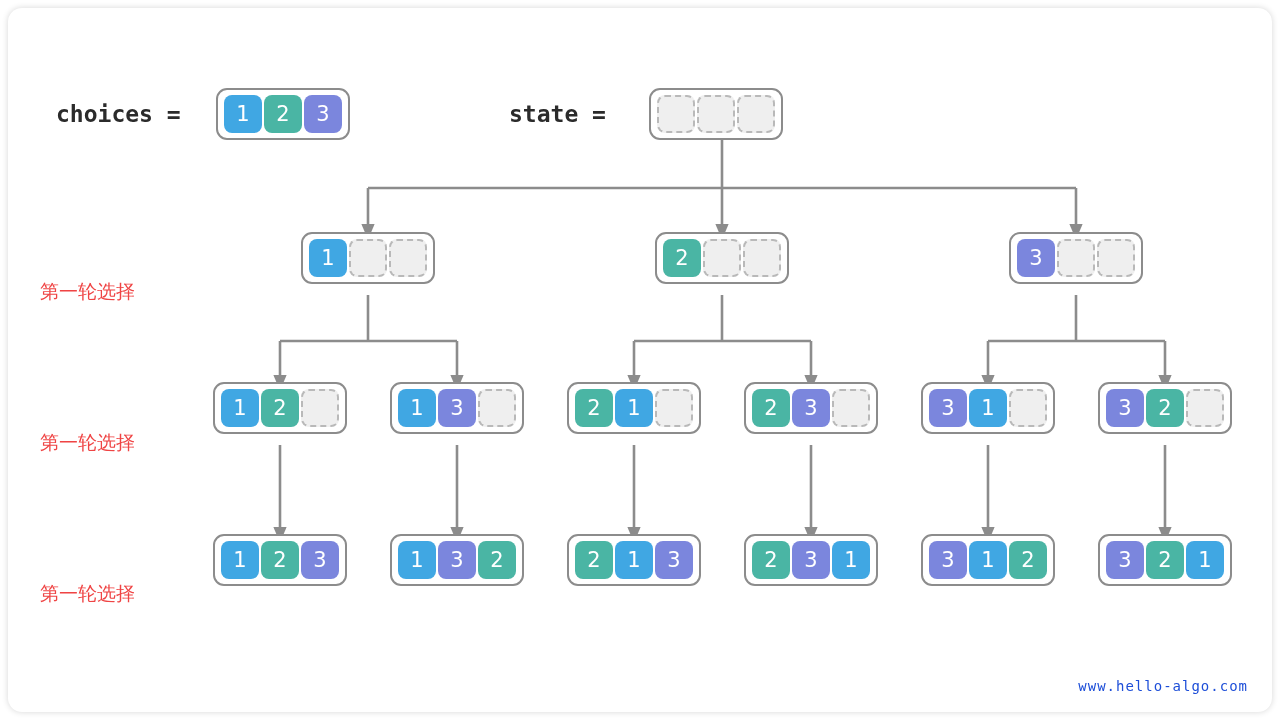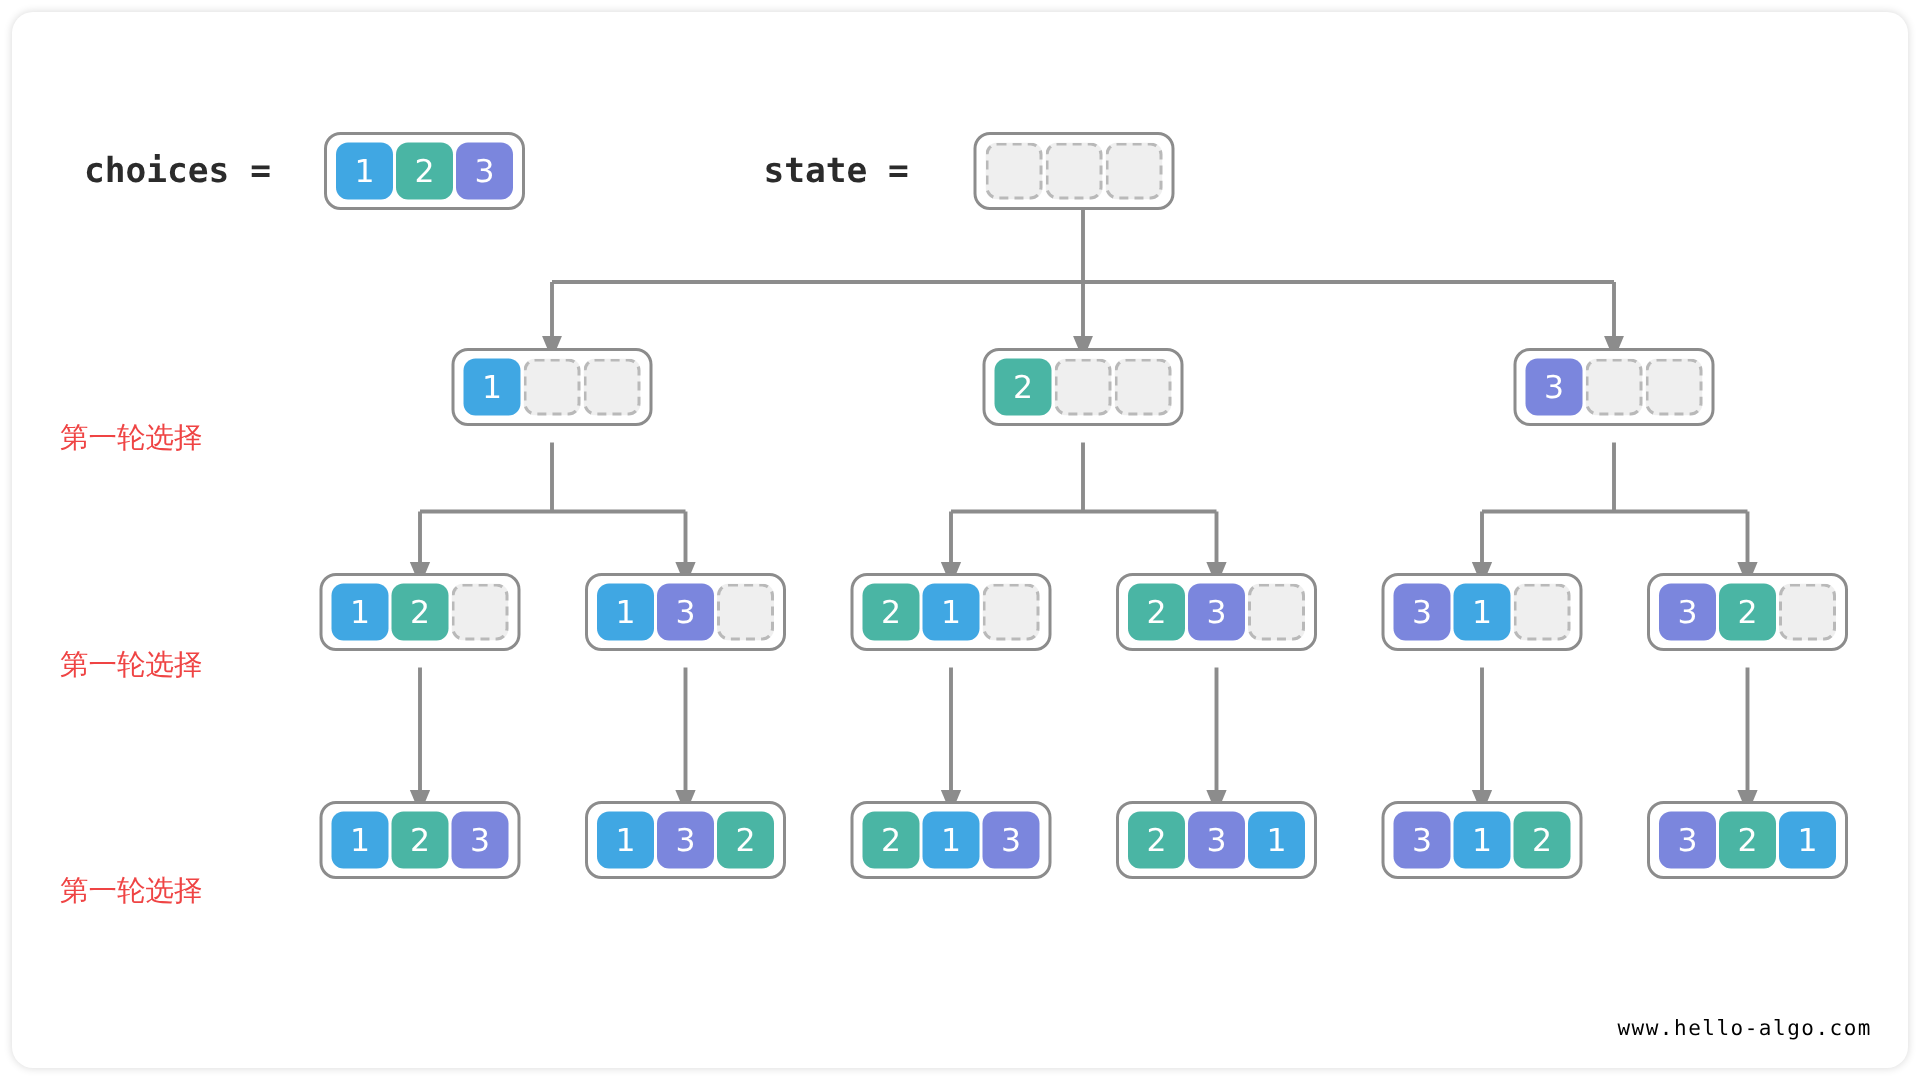--- a/index.html
+++ b/index.html
@@ -70,21 +70,21 @@
     font-size:19px;
     color:#ef4444;
     white-space:nowrap;
     margin-top:24px;
   }
   .watermark{
     position:absolute;
     right:24px;bottom:18px;
     font-family:"DejaVu Sans Mono","Liberation Mono",monospace;
     font-size:14px;
-    color:#000000;
+    color:#1d4ed8;
     letter-spacing:1px;
   }
 </style>
 </head>
 <body>
 
 <div id="canvas">
 
   <svg id="wires" viewBox="0 0 1264 704" xmlns="http://www.w3.org/2000/svg">
     <defs>

